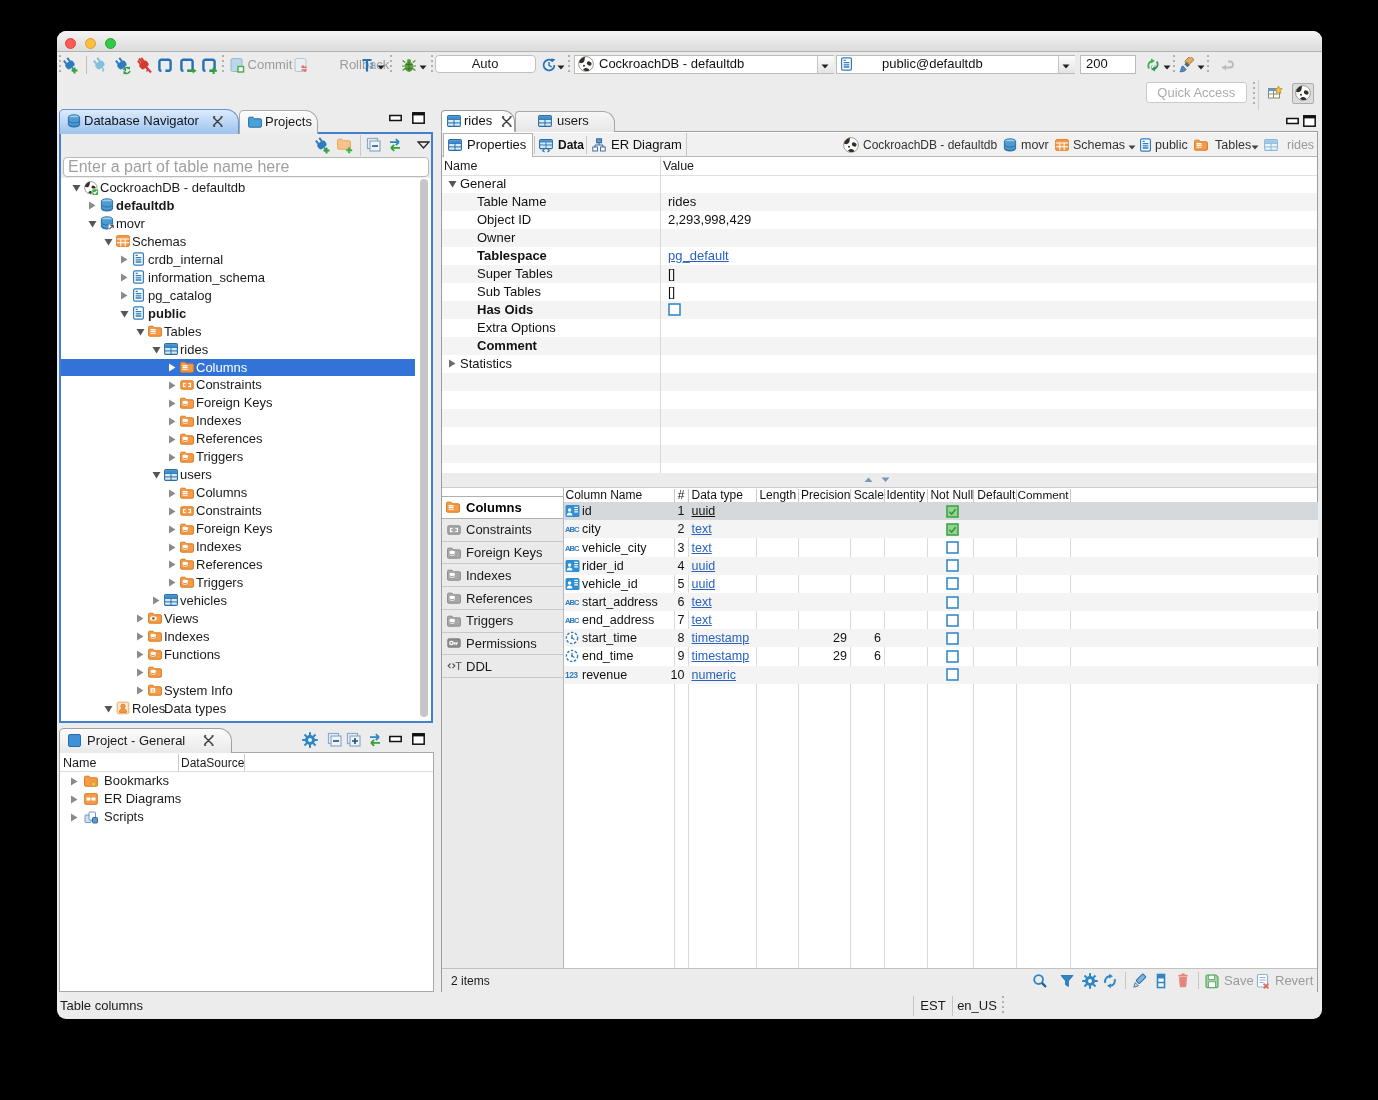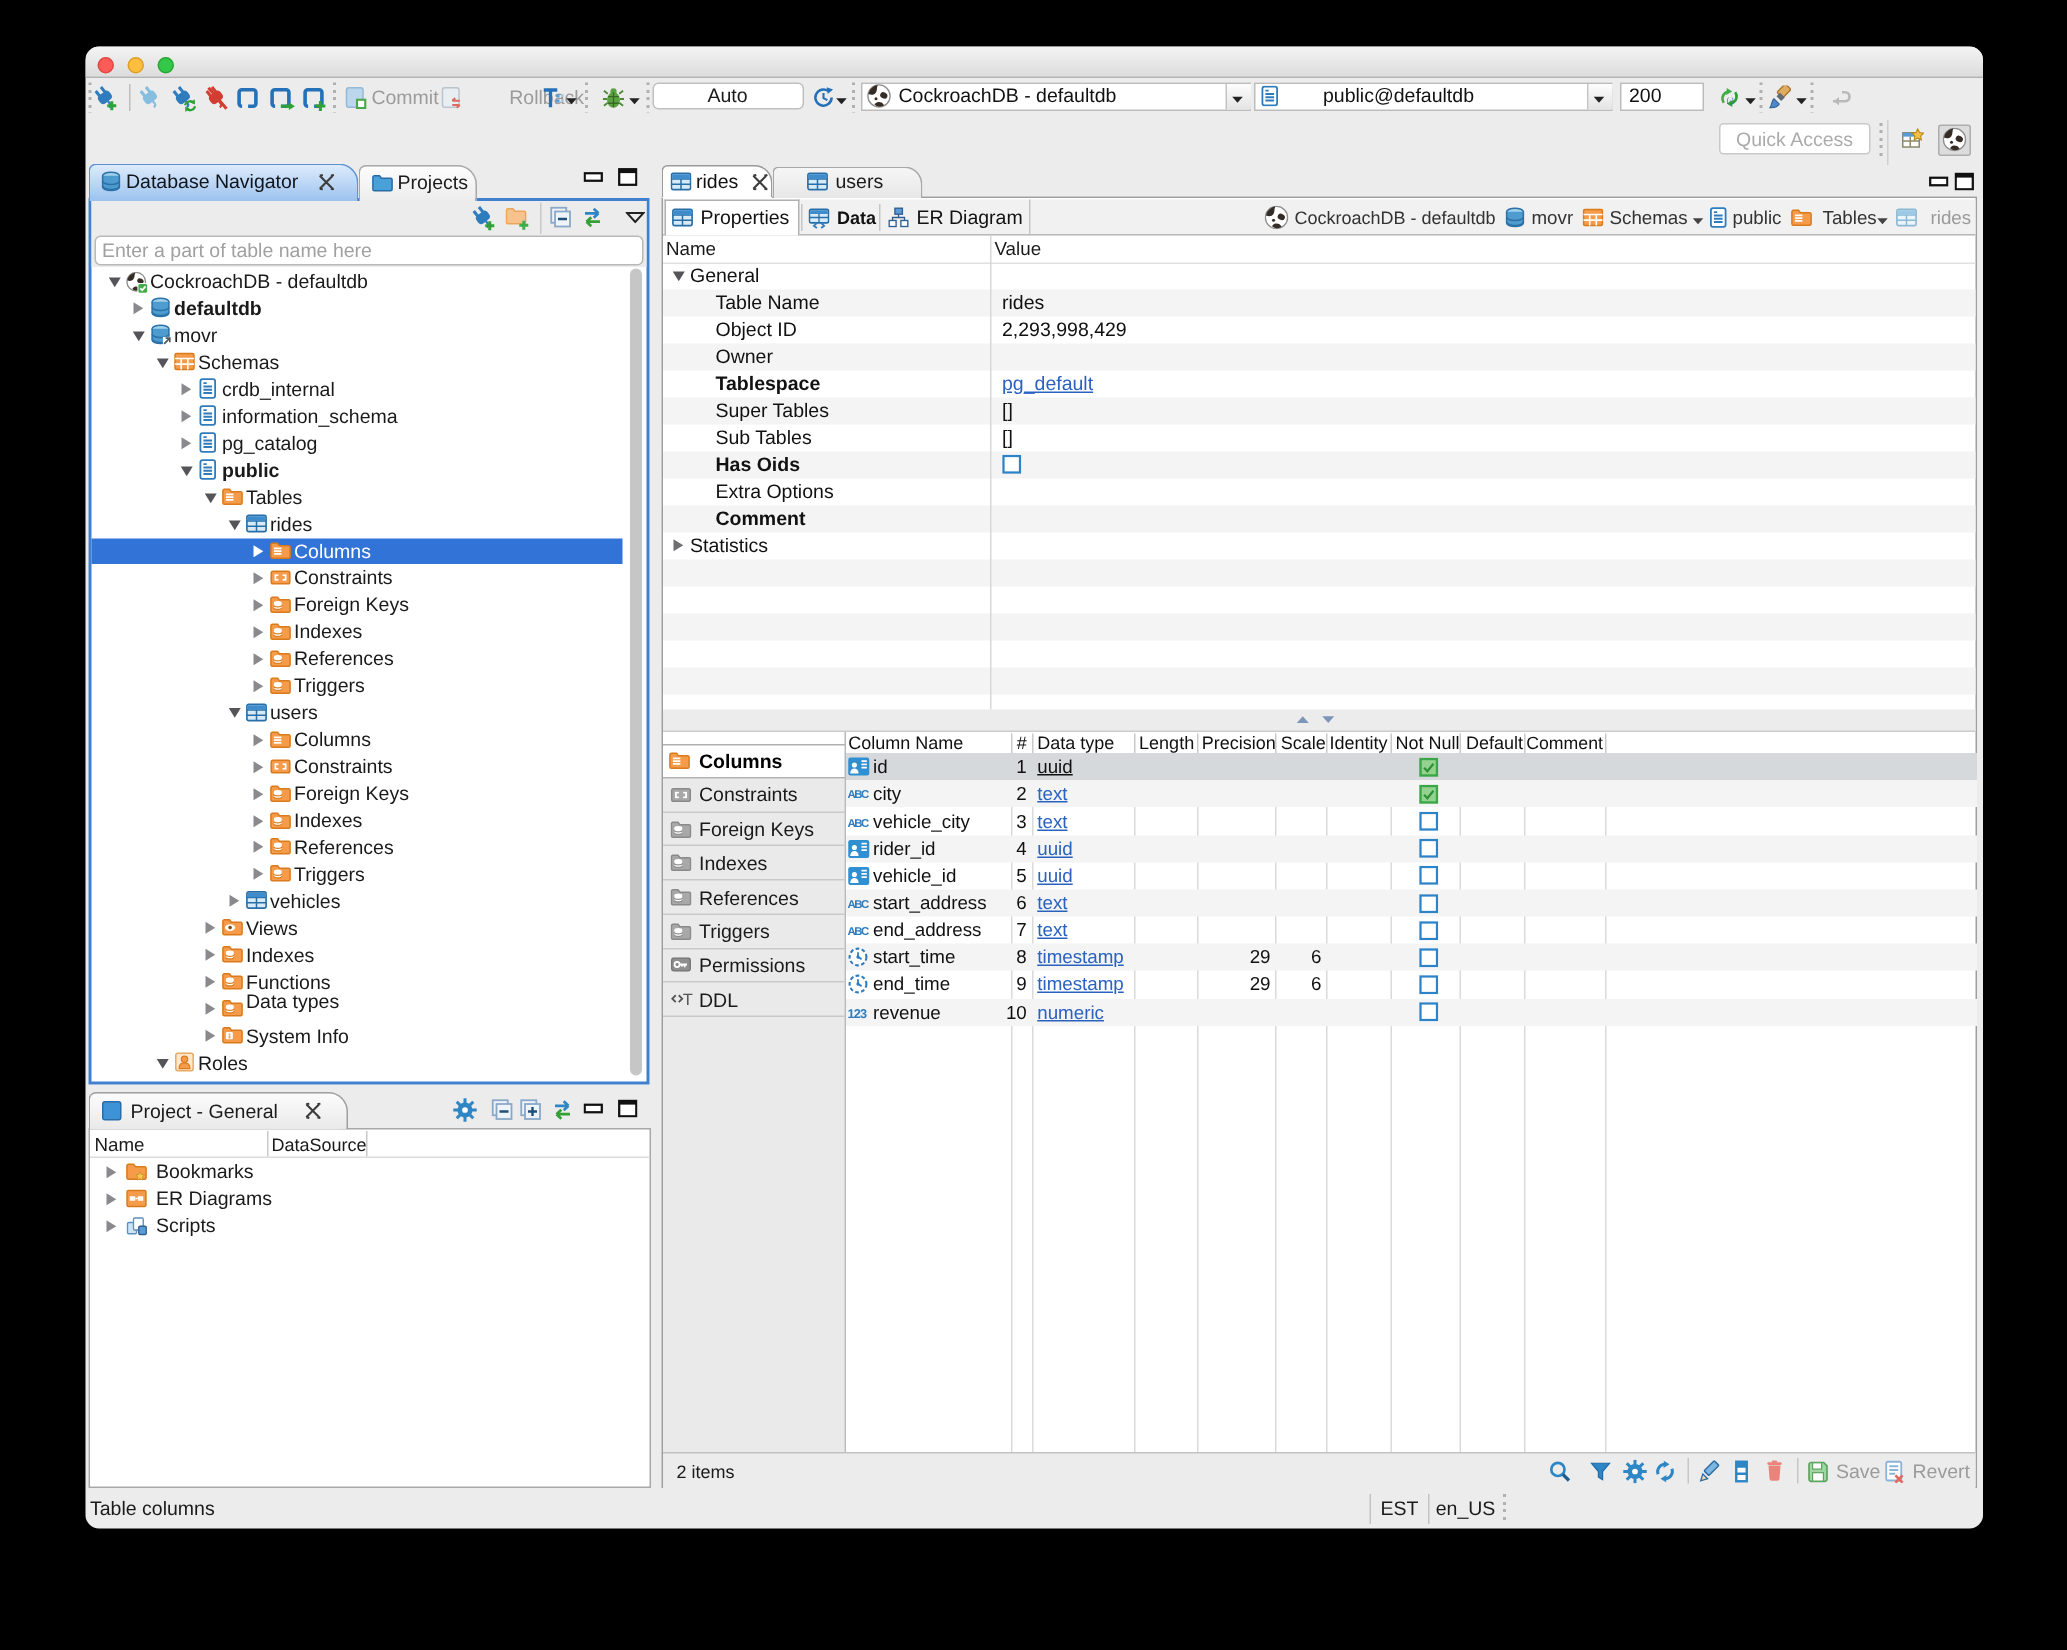--- a/index.html
+++ b/index.html
@@ -283,21 +283,21 @@
         <path d="M3,5.2 h9 m0,0 l-3.2,-3 m3.2,3 l-3.2,3" stroke="#2e86c4" stroke-width="1.8" fill="none"></path>
         <path d="M13,10.8 h-9 m0,0 l3.2,-3 m-3.2,3 l3.2,3" stroke="#35a135" stroke-width="1.8" fill="none"></path>
       </svg>
     </div>
     <div style="position:absolute;left:360px;top:110.0px;width:13px;height:8px">
       <svg width="13" height="8" viewBox="0 0 13 8">
         <polygon points="1,1 12,1 6.5,7" fill="none" stroke="#222" stroke-width="1.3"></polygon>
       </svg>
     </div>
     <div style="position:absolute;left:6px;top:126px;width:366px;height:19.5px;background:#fff;border:1px solid #b9b9b9;border-radius:4px;"></div>
-    <div style="position:absolute;left:11px;top:126.5px;height:18px;line-height:18px;font-size:13px;color:#a0a0a0;font-weight:400;white-space:nowrap;">Enter a part of table name here</div>
+    <div style="position:absolute;left:11px;top:126.5px;height:18px;line-height:18px;font-size:16px;color:#a0a0a0;font-weight:400;white-space:nowrap;">Enter a part of table name here</div>
     <div style="position:absolute;left:15px;top:153.0px">
       <svg width="9" height="8" viewBox="0 0 9 8">
         <polygon points="0.5,1 8.5,1 4.5,7.5" fill="#555559"></polygon>
       </svg>
     </div>
     <div style="position:absolute;left:27px;top:149.5px;width:15px;height:15px">
       <svg width="15" height="15" viewBox="0 0 15 15">
         <circle cx="6.8" cy="6.8" r="6.2" fill="#fff" stroke="#8f8f8f" stroke-width="0.9"></circle>
         <path d="M6.2,0.8 C3.4,1.2 1.4,3.2 0.9,5.8 c1.5,0.9 3.4,0.5 4.2,-0.9 C6,3.6 5.5,2 6.2,0.8z" fill="#352c26"></path>
         <ellipse cx="9.6" cy="6.4" rx="2.2" ry="1.7" transform="rotate(28 9.6 6.4)" fill="#352c26"></ellipse>
@@ -659,21 +659,21 @@
       </svg>
     </div>
     <div style="position:absolute;left:91px;top:634.15px;width:15px;height:15px">
       <svg width="14" height="14" viewBox="0 0 14 14">
         <path d="M0.6,3.2 a1,1 0 0 1 1,-1 h3.4 l1.3,1.6 h6.1 a1,1 0 0 1 1,1 v6.4 a1,1 0 0 1 -1,1 h-10.8 a1,1 0 0 1 -1,-1 z" fill="#f59b49" stroke="#d97b1c" stroke-width="1"></path>
         <ellipse cx="5.2" cy="5.8" rx="2.6" ry="1.1" fill="#fff"></ellipse>
         <path d="M2.6,5.8 v3.4 a2.6,1.1 0 0 0 5.2,0 V5.8" fill="#fff"></path>
         <path d="M2.6,7.5 a2.6,1.1 0 0 0 5.2,0 M2.6,9.2 a2.6,1.1 0 0 0 5.2,0" stroke="#d97b1c" stroke-width="0.8" fill="none"></path>
       </svg>
     </div>
-    <div style="position:absolute;left:107px;top:628px;height:18px;line-height:18px;font-size:13px;color:#1a1a1a;font-weight:400;white-space:nowrap;">Data types</div>
+    <div style="position:absolute;left:107px;top:669px;height:18px;line-height:18px;font-size:13px;color:#1a1a1a;font-weight:400;white-space:nowrap;">Data types</div>
     <div style="position:absolute;left:79px;top:655.0999999999999px">
       <svg width="8" height="9" viewBox="0 0 8 9">
         <polygon points="1,0.5 7.5,4.5 1,8.5" fill="#8a8a8e"></polygon>
       </svg>
     </div>
     <div style="position:absolute;left:91px;top:652.0999999999999px;width:15px;height:15px">
       <svg width="14" height="14" viewBox="0 0 14 14">
         <path d="M0.6,3.2 a1,1 0 0 1 1,-1 h3.4 l1.3,1.6 h6.1 a1,1 0 0 1 1,1 v6.4 a1,1 0 0 1 -1,1 h-10.8 a1,1 0 0 1 -1,-1 z" fill="#f59b49" stroke="#d97b1c" stroke-width="1"></path>
         <rect x="2.6" y="5" width="4.6" height="4.8" rx="0.6" fill="#fff"></rect>
         <rect x="4.4" y="6" width="1.2" height="0.9" fill="#f59b49"></rect>

